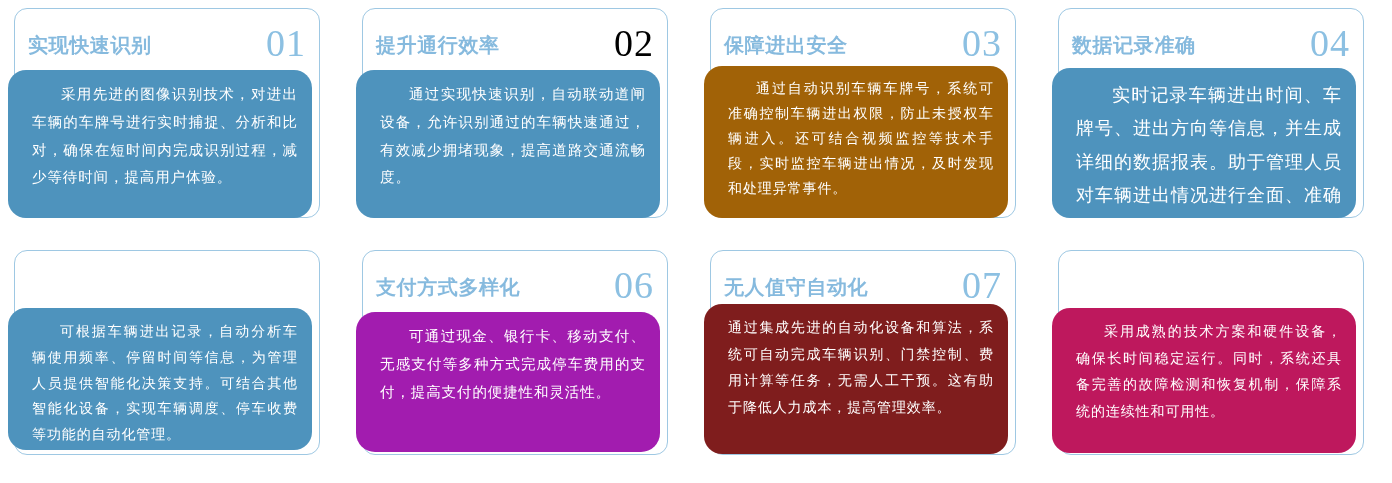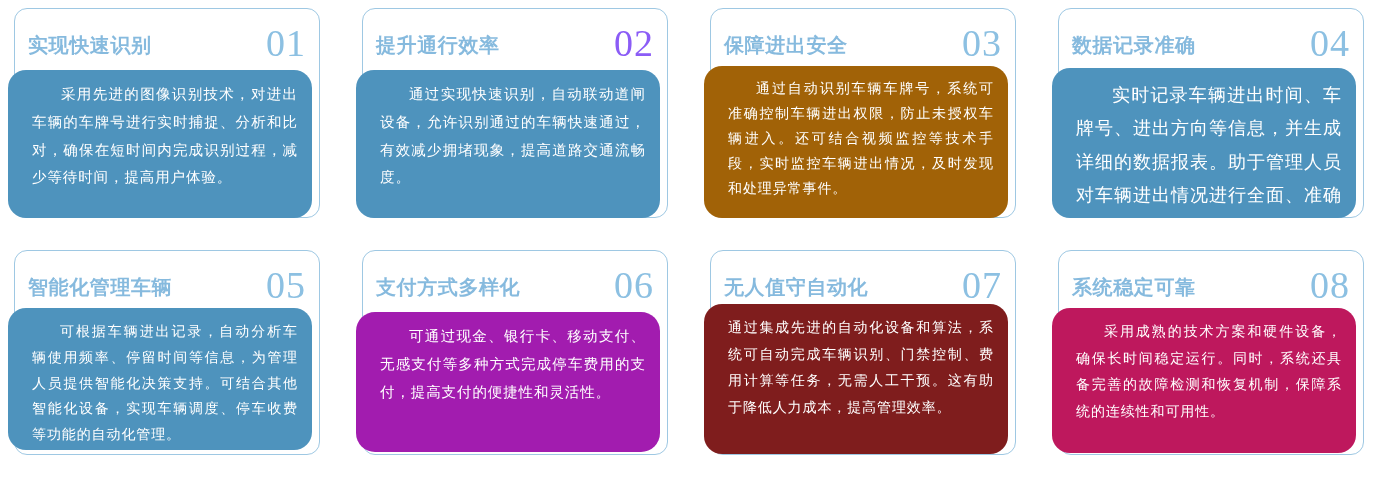--- a/index.html
+++ b/index.html
@@ -138,21 +138,21 @@
         <span class="card-title" style="color: rgb(134, 186, 222);">实现快速识别</span>
         <span class="card-number" style="color: rgb(140, 192, 226);">01</span>
       </div>
       <div class="card-body overflow-visible" style="background: rgb(78, 147, 189); color: rgb(255, 255, 255);">采用先进的图像识别技术，对进出车辆的车牌号进行实时捕捉、分析和比对，确保在短时间内完成识别过程，减少等待时间，提高用户体验。</div>
     </div>
 
     <div class="cell row1 c2">
       <div class="card-frame" style="border-color: rgb(158, 200, 227);"></div>
       <div class="card-head">
         <span class="card-title" style="color: rgb(134, 186, 222);">提升通行效率</span>
-        <span class="card-number" style="color: #8b5cf6;">02</span>
+        <span class="card-number" style="color: #000000;">02</span>
       </div>
       <div class="card-body overflow-visible" style="background: rgb(78, 147, 189); color: rgb(255, 255, 255);">通过实现快速识别，自动联动道闸设备，允许识别通过的车辆快速通过，有效减少拥堵现象，提高道路交通流畅度。</div>
     </div>
 
     <div class="cell row1 c3">
       <div class="card-frame" style="border-color: rgb(158, 200, 227);"></div>
       <div class="card-head">
         <span class="card-title" style="color: rgb(134, 186, 222);">保障进出安全</span>
         <span class="card-number" style="color: rgb(140, 192, 226);">03</span>
       </div>
@@ -163,24 +163,20 @@
       <div class="card-frame" style="border-color: rgb(158, 200, 227);"></div>
       <div class="card-head">
         <span class="card-title" style="color: rgb(134, 186, 222);">数据记录准确</span>
         <span class="card-number" style="color: rgb(140, 192, 226);">04</span>
       </div>
       <div class="card-body overflow-visible" style="background: rgb(78, 147, 189); color: rgb(255, 255, 255);">实时记录车辆进出时间、车牌号、进出方向等信息，并生成详细的数据报表。助于管理人员对车辆进出情况进行全面、准确的了解，为决策提供有力支持。</div>
     </div>
 
     <div class="cell row2 c5">
       <div class="card-frame" style="border-color: rgb(158, 200, 227);"></div>
-      <div class="card-head">
-        <span class="card-title" style="color: rgb(134, 186, 222);">智能化管理车辆</span>
-        <span class="card-number" style="color: rgb(140, 192, 226);">05</span>
-      </div>
       <div class="card-body overflow-visible" style="background: rgb(78, 147, 189); color: rgb(255, 255, 255);">可根据车辆进出记录，自动分析车辆使用频率、停留时间等信息，为管理人员提供智能化决策支持。可结合其他智能化设备，实现车辆调度、停车收费等功能的自动化管理。</div>
     </div>
 
     <div class="cell row2 c6">
       <div class="card-frame" style="border-color: rgb(158, 200, 227);"></div>
       <div class="card-head">
         <span class="card-title" style="color: rgb(134, 186, 222);">支付方式多样化</span>
         <span class="card-number" style="color: rgb(140, 192, 226);">06</span>
       </div>
       <div class="card-body overflow-visible" style="background: #a21caf; color: rgb(255, 255, 255); border-radius: 19px;">可通过现金、银行卡、移动支付、无感支付等多种方式完成停车费用的支付，提高支付的便捷性和灵活性。</div>
@@ -190,21 +186,17 @@
       <div class="card-frame" style="border-color: rgb(158, 200, 227);"></div>
       <div class="card-head">
         <span class="card-title" style="color: rgb(134, 186, 222);">无人值守自动化</span>
         <span class="card-number" style="color: rgb(140, 192, 226);">07</span>
       </div>
       <div class="card-body overflow-visible" style="background: #7f1d1d; color: rgb(255, 255, 255);">通过集成先进的自动化设备和算法，系统可自动完成车辆识别、门禁控制、费用计算等任务，无需人工干预。这有助于降低人力成本，提高管理效率。</div>
     </div>
 
     <div class="cell row2 c8">
       <div class="card-frame" style="border-color: rgb(158, 200, 227);"></div>
-      <div class="card-head">
-        <span class="card-title" style="color: rgb(134, 186, 222);">系统稳定可靠</span>
-        <span class="card-number" style="color: rgb(140, 192, 226);">08</span>
-      </div>
       <div class="card-body overflow-visible" style="background: #be185d; color: rgb(255, 255, 255);">采用成熟的技术方案和硬件设备，确保长时间稳定运行。同时，系统还具备完善的故障检测和恢复机制，保障系统的连续性和可用性。</div>
     </div>
 
   </div>
 </div>
 
 </body></html>

